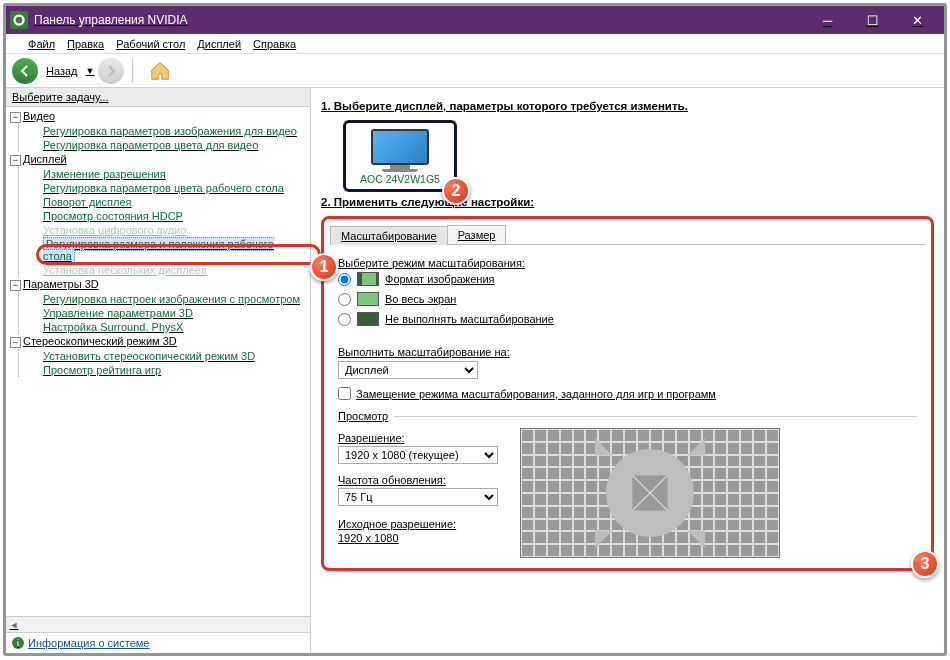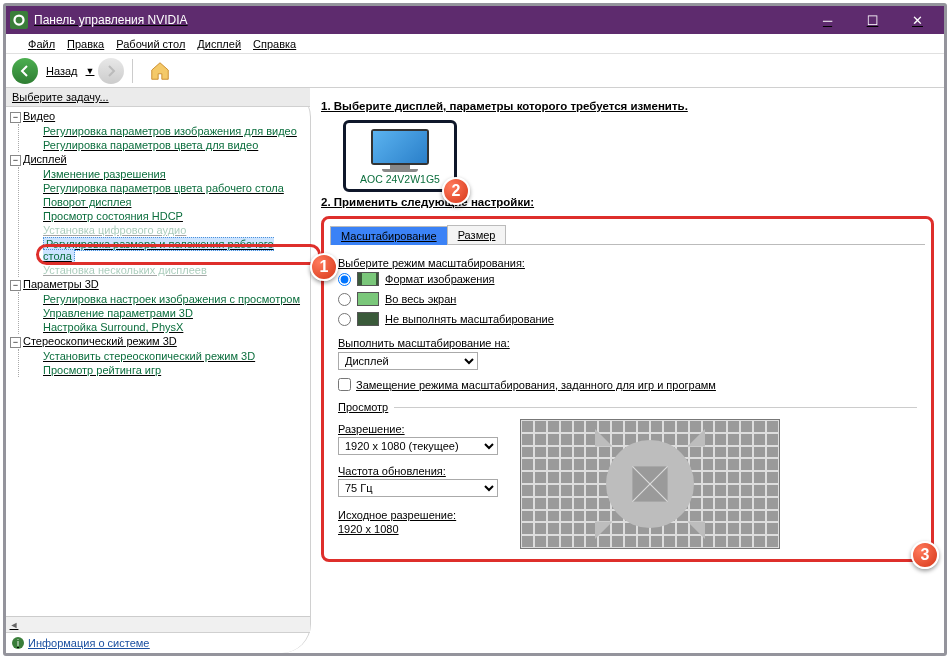--- a/index.html
+++ b/index.html
@@ -14,21 +14,21 @@
 .menubar .menu-item { padding: 2px 6px; cursor: pointer; }
 .menubar .menu-item u { text-decoration: underline; }
 .toolbar { height: 34px; display: flex; align-items: center; padding: 3px 6px; border-bottom: 1px solid #d0d0d0; gap: 4px; }
 .nav-back { width: 26px; height: 26px; border-radius: 50%; background: linear-gradient(#4caf50,#2e7d32); display: flex; align-items: center; justify-content: center; color: #fff; cursor: pointer; }
 .nav-label { font-size: 11px; margin: 0 4px; }
 .nav-drop { font-size: 9px; cursor: pointer; }
 .nav-fwd { width: 26px; height: 26px; border-radius: 50%; background: linear-gradient(#e8e8e8,#ccc); display: flex; align-items: center; justify-content: center; color: #999; }
 .home-icon { margin-left: 8px; width: 22px; height: 22px; cursor: pointer; position: relative; }
 .home-icon svg { width: 22px; height: 22px; }
 .body-area { flex: 1; display: flex; overflow: hidden; }
-.sidebar { width: 305px; border-right: 1px solid #d0d0d0; display: flex; flex-direction: column; border-radius: 29px; }
+.sidebar { width: 305px; border-right: 1px solid #d0d0d0; display: flex; flex-direction: column; }
 .sidebar-header { background: #ebebeb; padding: 3px 6px; font-size: 11px; border-bottom: 1px solid #d0d0d0; }
 .tree { flex: 1; overflow: auto; padding: 2px 2px 2px 4px; font-size: 11px; }
 .tree-toggle { display: inline-block; width: 11px; height: 11px; border: 1px solid #888; text-align: center; line-height: 9px; font-size: 9px; margin-right: 2px; background: #fff; cursor: pointer; }
 .tree-category { padding: 1px 0; }
 .tree-item { padding: 1px 0 1px 24px; position: relative; }
 .tree-item a { color: #0b6e3d; text-decoration: none; cursor: pointer; }
 .tree-item.selected a { background: #cce4ff; border: 1px dotted #4a90d9; padding: 0 2px; }
 .tree-line { border-left: 1px dotted #aaa; margin-left: 8px; padding-left: 0; }
 .sidebar-scrollbar { height: 16px; background: #f0f0f0; border-top: 1px solid #ccc; display: flex; align-items: center; }
 .sidebar-scrollbar .thumb-left { width: 16px; text-align: center; font-size: 9px; color: #666; }
@@ -42,29 +42,29 @@
 .monitor-frame { width: 58px; height: 36px; background: #333; border-radius: 3px; padding: 2px; }
 .monitor-screen { width: 100%; height: 100%; background: linear-gradient(135deg, #5bb3f0, #2a7fc9); }
 .monitor-stand { width: 20px; height: 4px; background: #888; margin: 0 auto; }
 .monitor-base { width: 36px; height: 3px; background: #888; margin: 0 auto; border-radius: 0 0 3px 3px; }
 .display-label { color: #0b6e3d; font-size: 10.5px; }
 .callout { position: absolute; width: 28px; height: 28px; border-radius: 50%; background: radial-gradient(circle at 30% 30%, #ff7a5c, #d63618); border: 2px solid #fff; box-shadow: 0 2px 4px rgba(0,0,0,0.4); color: #fff; font-weight: bold; font-size: 16px; display: flex; align-items: center; justify-content: center; z-index: 10; }
 .red-frame-1 { position: absolute; border: 3px solid #de2f2b; border-radius: 14px; left: 36px; top: 244px; width: 285px; height: 21px; z-index: 5; }
 .settings-frame { border: 3px solid #de2f2b; border-radius: 8px; padding: 6px; margin-top: 8px; position: relative; }
 .tabs { display: flex; border-bottom: 1px solid #bbb; margin-bottom: 8px; }
 .tab { padding: 3px 10px; border: 1px solid #bbb; border-bottom: none; background: #f4f4f4; font-size: 11px; cursor: pointer; margin-right: -1px; }
-.tab.active { background: #3b82f6; position: relative; top: 1px; }
+.tab.active { background: #e5e5e5; position: relative; top: 1px; }
 .tab-body { padding: 4px 8px; }
 .radio-row { display: flex; align-items: center; gap: 6px; padding: 3px 0; }
 .radio-row input { cursor: pointer; }
 .mode-icon { width: 22px; height: 14px; border: 1px solid #555; background: #3a5a3a; display: inline-block; position: relative; }
 .mode-icon.aspect::after { content: ""; position: absolute; left: 4px; top: 0; width: 14px; height: 100%; background: #7ac77a; }
 .mode-icon.full::after { content: ""; position: absolute; inset: 0; background: #7ac77a; }
 .label-text u { text-decoration: underline; }
-.field-label { margin: 8px 0 3px 0; }
+.field-label { margin: 17px 0 3px 0; }
 select { font-size: 11px; padding: 1px 2px; border: 1px solid #aaa; background: #fff; cursor: pointer; }
 .checkbox-row { display: flex; align-items: center; gap: 5px; margin: 8px 0; }
 .checkbox-row input { cursor: pointer; }
 .fieldset-line { display: flex; align-items: center; margin: 10px 0 6px 0; }
 .fieldset-line .legend { padding-right: 6px; }
 .fieldset-line .line { flex: 1; height: 1px; background: #ccc; }
 .preview-row { display: flex; gap: 22px; align-items: flex-start; }
 .preview-left { }
 .preview-left .row-label { margin: 4px 0 2px 0; }
 .preview-left select { width: 160px; }

